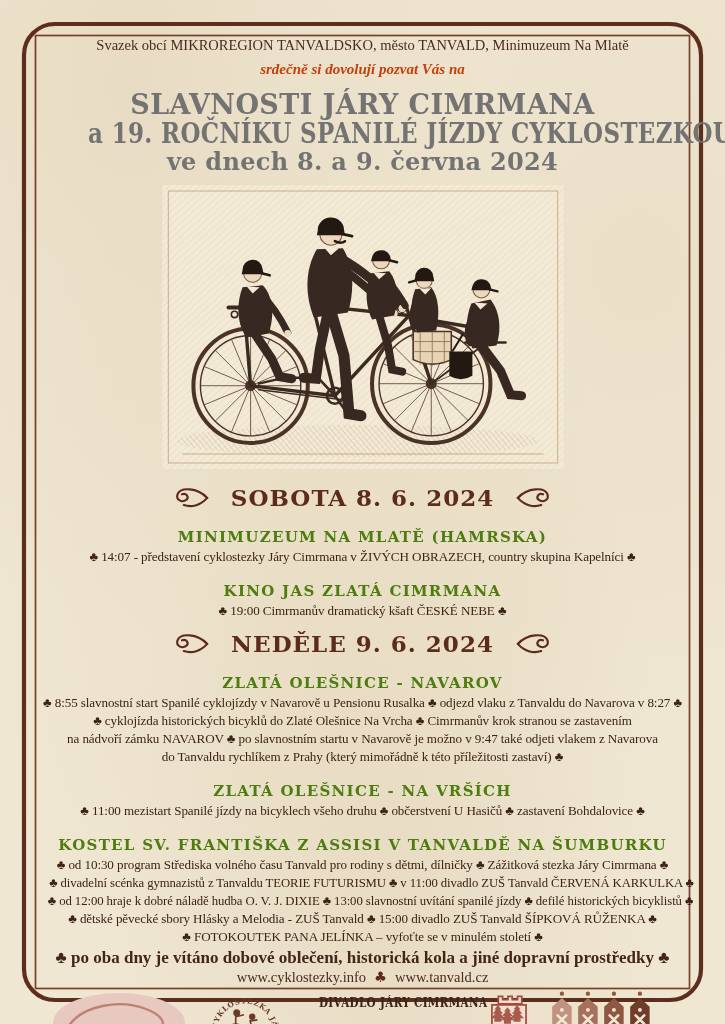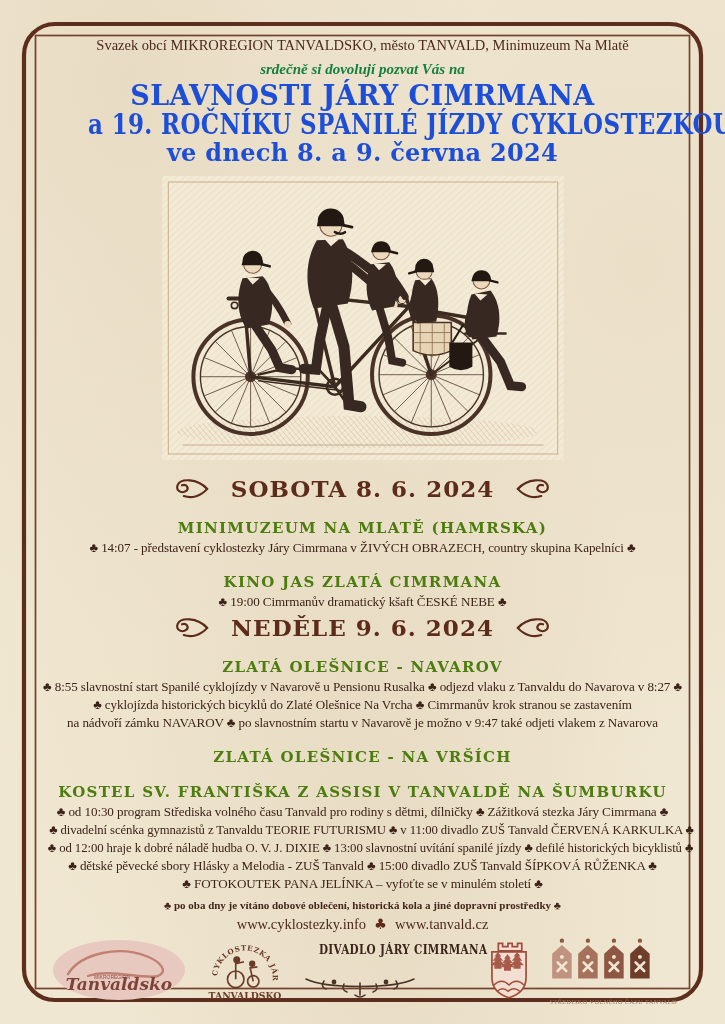--- a/index.html
+++ b/index.html
@@ -12,41 +12,41 @@
       radial-gradient(ellipse at 40% 60%, rgba(215,195,160,.18), transparent 55%),
       radial-gradient(ellipse at 55% 92%, rgba(180,150,110,.12), transparent 50%);
     font-family:"Liberation Serif","DejaVu Serif","DejaVu Sans",serif;
     color:#3c2318;
   }
   .frame{position:absolute;inset:0;pointer-events:none;}
   .content{
     position:relative;width:645px;margin:0 auto;padding-top:37px;text-align:center;
   }
   .org-line{font-size:14.5px;line-height:17px;color:#4c2a1c;}
-  .invite-line{font-size:15px;line-height:19px;margin-top:6px;font-weight:bold;font-style:italic;color:#15803d;}
-  .title{margin-top:3px;font-family:"DejaVu Serif",serif;font-weight:bold;color:#1d4ed8;}
+  .invite-line{font-size:15px;line-height:19px;margin-top:6px;font-weight:bold;font-style:italic;color:#c2410c;}
+  .title{margin-top:12px;font-family:"DejaVu Serif",serif;font-weight:bold;color:#737373;}
   .t-line{font-size:27px;line-height:28.5px;white-space:nowrap;letter-spacing:.4px;}
   .t-dates{font-size:24px;line-height:27px;white-space:nowrap;letter-spacing:.3px;}
   .illu-wrap{margin:10px auto 0 auto;width:402px;height:284px;}
   .sections{margin-top:13px;}
   .day-row{display:flex;align-items:center;justify-content:center;gap:24px;height:30px;margin-top:11px;}
-  .day-row:first-child{margin-top:1px;gap:22px;}
+  .day-row:first-child{margin-top:8px;gap:22px;}
   .day-title{
     font-family:"DejaVu Serif",serif;font-size:23px;font-weight:bold;margin:0;
     color:#5d2b1b;letter-spacing:1px;white-space:nowrap;
   }
   .fl{width:36px;height:22px;display:inline-block;}
   .fl svg{display:block;}
   .fl.fr{transform:scaleX(-1);}
   .venue{
     font-family:"DejaVu Serif",serif;font-size:15px;font-weight:bold;margin:16px 0 1px 0;
     color:#4d7c0f;letter-spacing:1.3px;white-space:nowrap;line-height:19px;
   }
   .b-line{font-size:13.1px;line-height:18px;white-space:nowrap;color:#3c2318;letter-spacing:-.1px;}
-  .note-line{margin-top:3px;font-size:11px;line-height:18px;font-weight:bold;white-space:nowrap;color:#43251a;}
+  .note-line{margin-top:3px;font-size:17px;line-height:18px;font-weight:bold;white-space:nowrap;color:#43251a;}
   .web-line{font-size:14.5px;line-height:19px;margin-top:1px;color:#4c2a1c;}
   .web-line .club{color:#5d2b1b;padding:0 8px;font-family:"DejaVu Sans",sans-serif;}
   .fit{overflow:visible;}
   .logo-row{
     margin-top:3px;display:flex;align-items:center;justify-content:space-between;
     padding:0 8px;height:66px;
   }
   .logo{display:flex;flex-direction:column;justify-content:center;gap:16px;}
   .divadlo-text{
     font-family:"DejaVu Serif",serif;font-weight:bold;font-size:13.5px;letter-spacing:.4px;
@@ -254,21 +254,23 @@
       <path d="M38,13 C27,1 8,1 5,9 C3,15 10,19 15,15 C18,12 15,7 10,9"></path>
       <path d="M38,13 C31,21 21,24 12,21"></path>
     </g>
   </svg>
 </span>
         </div>
         <h3 class="venue fit">ZLATÁ OLEŠNICE - NAVAROV</h3>
         <div class="b-line fit">♣ 8:55 slavnostní start Spanilé cyklojízdy v Navarově u Pensionu Rusalka ♣ odjezd vlaku z Tanvaldu do Navarova v 8:27 ♣</div>
         <div class="b-line fit">♣ cyklojízda historických bicyklů do Zlaté Olešnice Na Vrcha ♣ Cimrmanův krok stranou se zastavením</div>
         <div class="b-line fit">na nádvoří zámku NAVAROV ♣ po slavnostním startu v Navarově je možno v 9:47 také odjeti vlakem z Navarova</div>
+        <div class="b-line fit">do Tanvaldu rychlíkem z Prahy (který mimořádně k této příležitosti zastaví) ♣</div>
         <h3 class="venue fit">ZLATÁ OLEŠNICE - NA VRŠÍCH</h3>
+        <div class="b-line fit">♣ 11:00 mezistart Spanilé jízdy na bicyklech všeho druhu ♣ občerstvení U Hasičů ♣ zastavení Bohdalovice ♣</div>
         <h3 class="venue fit">KOSTEL SV. FRANTIŠKA Z ASSISI V TANVALDĚ NA ŠUMBURKU</h3>
         <div class="b-line fit">♣ od 10:30 program Střediska volného času Tanvald pro rodiny s dětmi, dílničky ♣ Zážitková stezka Járy Cimrmana ♣</div>
         <div class="b-line fit" style="transform: scaleX(0.971386); transform-origin: center center;">♣ divadelní scénka gymnazistů z Tanvaldu TEORIE FUTURISMU ♣ v 11:00 divadlo ZUŠ Tanvald ČERVENÁ KARKULKA ♣</div>
         <div class="b-line fit" style="transform: scaleX(0.975794); transform-origin: center center;">♣ od 12:00 hraje k dobré náladě hudba O. V. J. DIXIE ♣ 13:00 slavnostní uvítání spanilé jízdy ♣ defilé historických bicyklistů ♣</div>
         <div class="b-line fit">♣ dětské pěvecké sbory Hlásky a Melodia - ZUŠ Tanvald ♣ 15:00 divadlo ZUŠ Tanvald ŠÍPKOVÁ RŮŽENKA ♣</div>
         <div class="b-line fit">♣ FOTOKOUTEK PANA JELÍNKA – vyfoťte se v minulém století ♣</div>
       </div>
     </div>
 
   <div class="note-line fit">♣ po oba dny je vítáno dobové oblečení, historická kola a jiné dopravní prostředky ♣</div>

